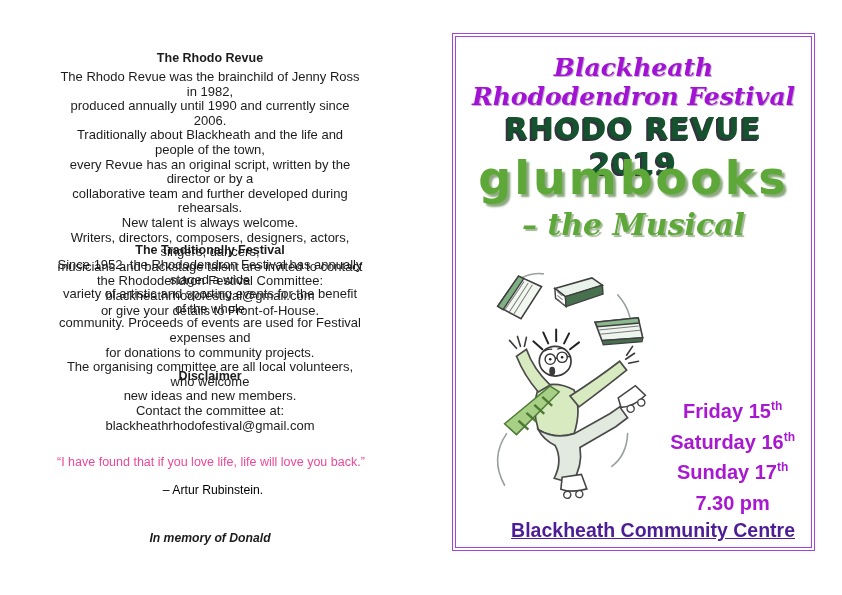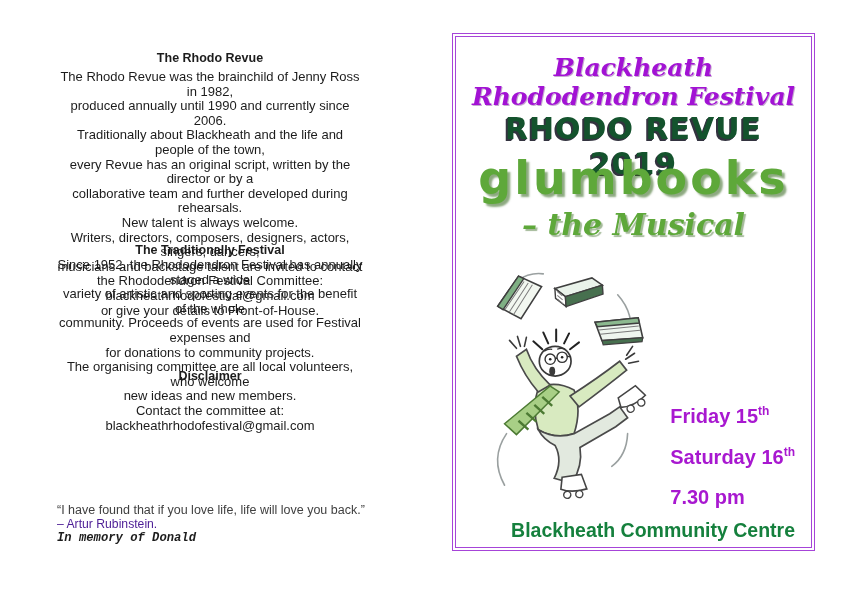--- a/index.html
+++ b/index.html
@@ -6,47 +6,47 @@
   body{width:842px;height:595px;position:relative;overflow:hidden;
        font-family:"Liberation Sans",sans-serif;color:#1c1c1c;}
 
   
   .left-page{position:absolute;left:57px;top:0;width:306px;height:595px;}
   .sec-title{position:absolute;width:100%;text-align:center;
              font-size:12.5px;font-weight:bold;}
   .sec-lines{position:absolute;width:100%;text-align:center;
              font-size:13px;line-height:14.6px;white-space:pre-line;}
   .quote-block{position:absolute;top:455px;left:0;width:312px;}
-  .quote-text{font-size:12.5px;color:#404040;margin-top:48px;}
-  .quote-attr{font-size:12.2px;color:#4c1d95;text-align:left;margin-top:0;}
-  .memorial{position:absolute;top:531px;width:100%;text-align:left;
-            font-size:12.2px;font-style:italic;font-weight:bold;font-family:Liberation Mono, monospace;}
+  .quote-text{font-size:12.5px;color:#ec4899;}
+  .quote-attr{font-size:12.2px;color:#000000;text-align:center;margin-top:14px;}
+  .memorial{position:absolute;top:531px;width:100%;text-align:center;
+            font-size:12.2px;font-style:italic;font-weight:bold;}
 
   
   .poster{position:absolute;left:452px;top:33px;width:363px;height:518px;
           border:4px double #a644d8;box-sizing:border-box;}
   .poster-line{position:absolute;left:0;width:100%;text-align:center;}
   .script{font-family:"DejaVu Serif",serif;font-style:italic;font-weight:bold;}
   .festival{top:16px;font-size:25px;color:#a212d4;
             text-shadow:1px 1px 0 rgba(90,10,120,.35);}
   .presents{top:49px;font-size:17px;color:#a212d4;}
   .rhodo{top:74px;font-size:30px;font-weight:bold;letter-spacing:1px;
          color:#14532d;text-shadow:-2px 2px 0 #33333f,-1px 1px 0 #33333f;
          font-family:"DejaVu Sans",sans-serif;}
   .glum{top:114px;font-size:46px;font-weight:bold;letter-spacing:3px;
         color:#5ea83a;text-shadow:3px 3px 2px rgba(48,98,24,.55);
         font-family:"DejaVu Sans",sans-serif;text-align:center;}
   .musical{top:170px;font-size:30px;color:#5ea83a;
            text-shadow:2px 2px 1px rgba(48,98,24,.45);text-align:center;}
   .illustration{position:absolute;left:2px;top:222px;width:240px;height:258px;}
-  .dates{position:absolute;right:16px;top:356px;text-align:left;
-         font-size:20px;line-height:36px;font-weight:bold;color:#a818d0;}
+  .dates{position:absolute;right:16px;top:356px;text-align:center;
+         font-size:20px;line-height:26px;font-weight:bold;color:#a818d0;}
   .dates sup{font-size:12px;}
   .venue{position:absolute;right:16px;top:482px;text-align:right;
-         font-size:19.5px;font-weight:bold;color:#15803d;}
+         font-size:19.5px;font-weight:bold;color:#4c1d95;text-decoration:underline;}
 </style>
 </head>
 <body>
 
 <div class="left-page">
 
   <div class="sec-title" style="top:51px">The Rhodo Revue</div>
   <div class="sec-lines" style="top:70px">The Rhodo Revue was the brainchild of Jenny Ross in 1982,
 produced annually until 1990 and currently since 2006.
 Traditionally about Blackheath and the life and people of the town,
@@ -153,17 +153,18 @@
         <path d="M0,0 L19,-5 L26,9 Q11,15 0,12 Z" fill="#ffffff" stroke="#444444" stroke-width="1.6"></path>
         <circle cx="7" cy="17" r="3.6" fill="#ffffff" stroke="#444444" stroke-width="1.4"></circle>
         <circle cx="19" cy="15" r="3.6" fill="#ffffff" stroke="#444444" stroke-width="1.4"></circle>
       </g>
     </g>
   </svg>
 
   <div class="dates">
     <div><span>Friday 15</span><sup>th</sup></div>
     <div><span>Saturday 16</span><sup>th</sup></div>
+    <div><span>Sunday 17</span><sup>th</sup></div>
     <div><span>7.30 pm</span><sup></sup></div>
   </div>
 
   <div class="venue">Blackheath Community Centre</div>
 </div>
 
 </body></html>

